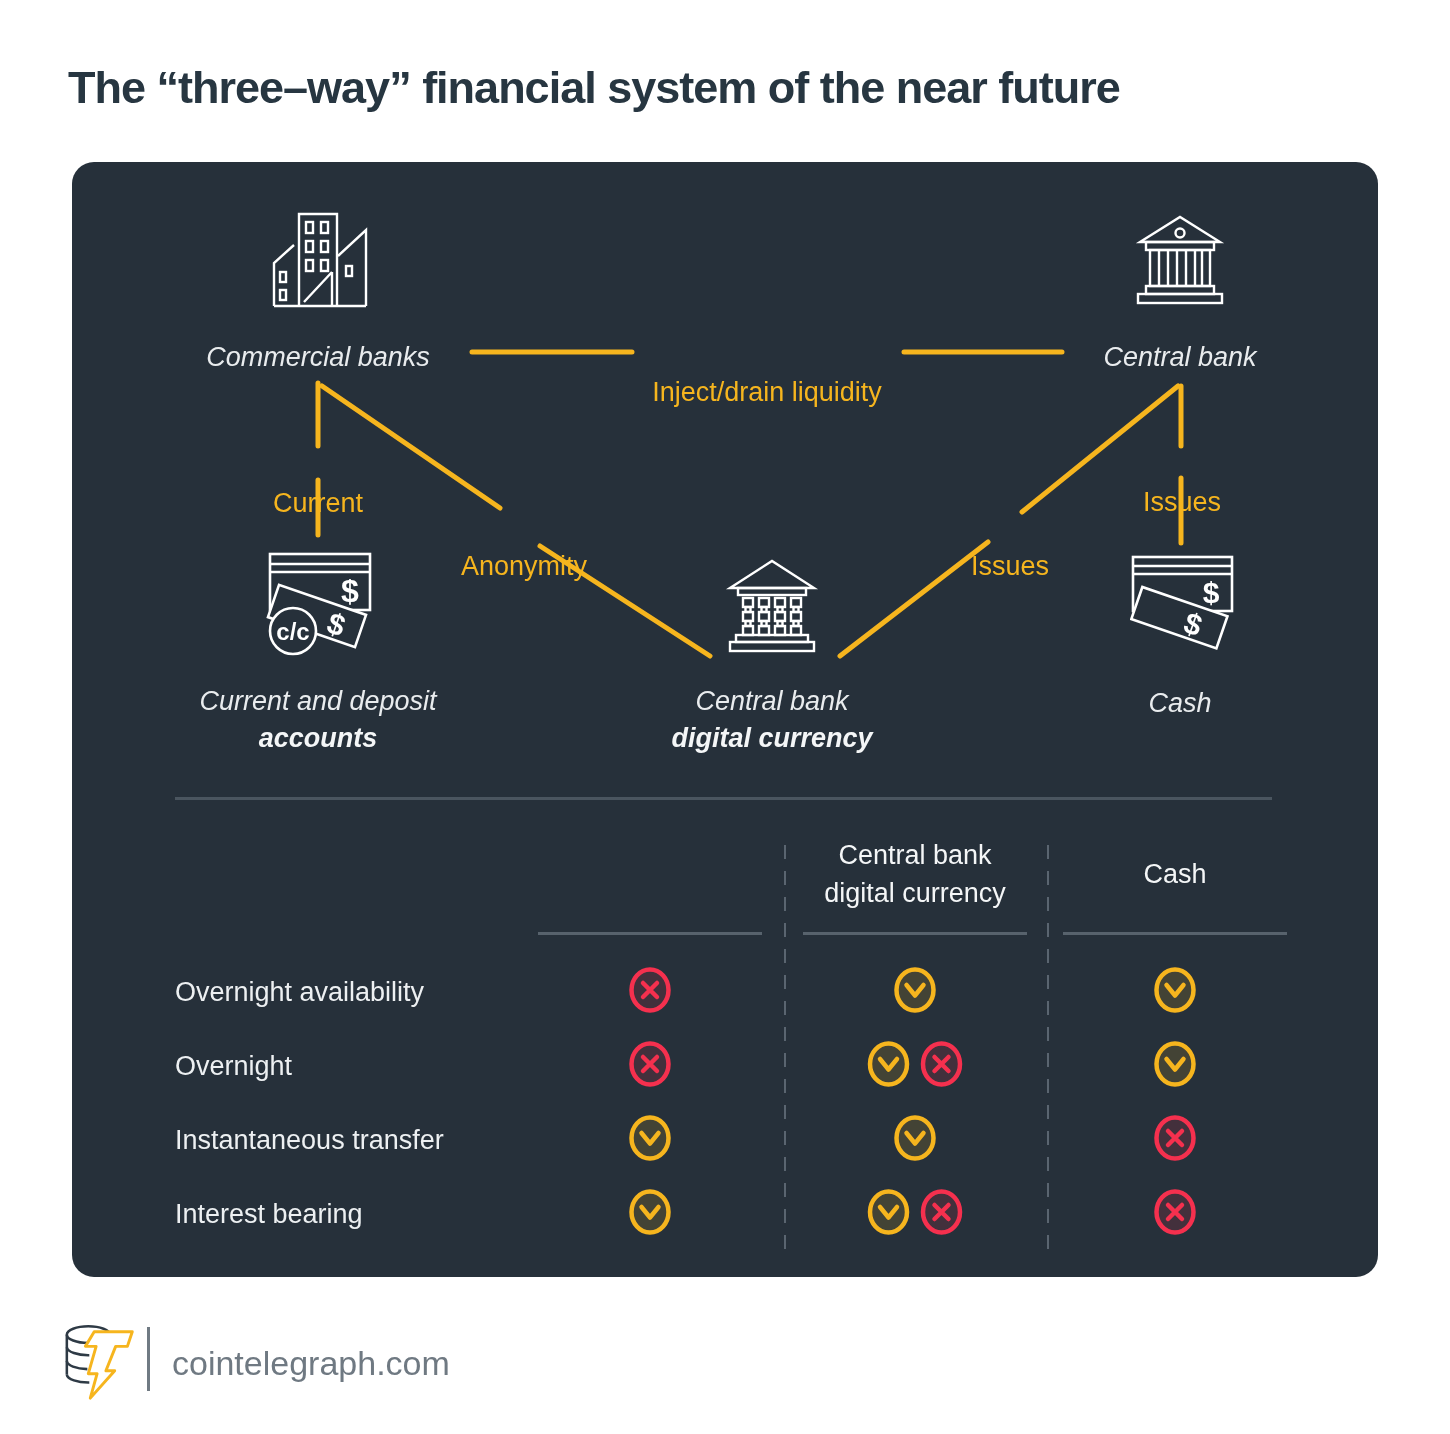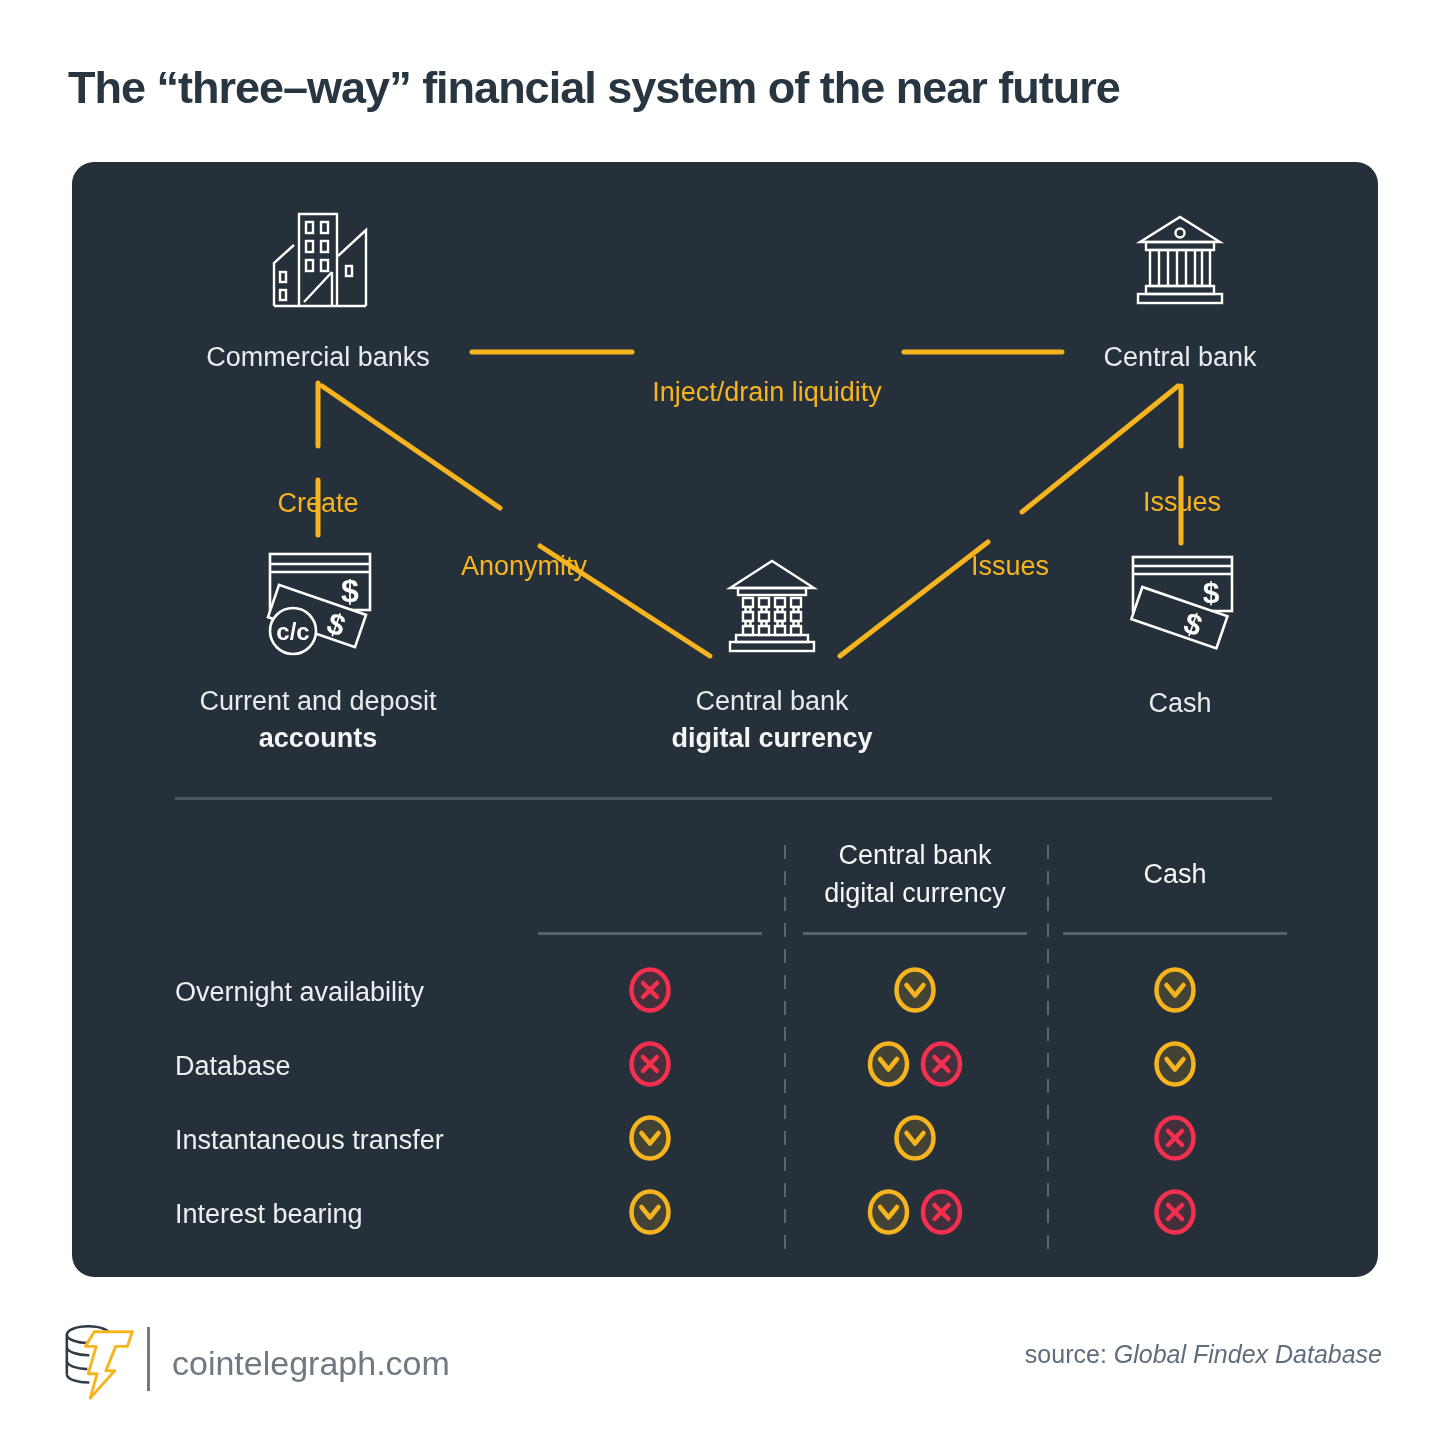--- a/index.html
+++ b/index.html
@@ -5,21 +5,21 @@
   html,body{margin:0;padding:0;background:#ffffff;}
   .page{position:relative;width:1450px;height:1434px;background:#ffffff;overflow:hidden;
         font-family:"Liberation Sans", sans-serif;}
   .title{position:absolute;left:68px;top:62px;font-size:45px;font-weight:bold;
          color:#273641;letter-spacing:-1px;}
   .panel{position:absolute;left:72px;top:162px;width:1306px;height:1115px;
          background:#26303A;border-radius:22px;}
   .lines-svg{position:absolute;left:0;top:0;}
   .icon{position:absolute;}
   .nlabel{position:absolute;transform:translateX(-50%);color:#E9ECEE;font-size:27px;
-          white-space:nowrap;text-align:center;line-height:1.3;}
+          white-space:nowrap;text-align:center;line-height:1.3;font-style:italic;}
   .nlabel.bold{font-weight:bold;color:#F4F6F7;}
   .elabel{position:absolute;transform:translate(-50%,-50%);color:#F6B51E;font-size:27px;
           white-space:nowrap;margin-top:40px;}
   .divider{position:absolute;left:103px;top:635px;width:1097px;height:3px;background:#4A555F;}
   .thead{position:absolute;transform:translateX(-50%);color:#F4F6F7;font-size:27px;
          text-align:center;line-height:38px;white-space:nowrap;}
   .underline{position:absolute;height:3px;background:#57626C;}
   .vdash{position:absolute;width:2px;top:683px;height:405px;
          background:repeating-linear-gradient(to bottom,#5A6570 0 14px,transparent 14px 26px);}
   .rows{position:absolute;left:0;top:793px;width:100%;}
@@ -47,21 +47,21 @@
       <g stroke="#F6B51E" stroke-width="5" fill="none" stroke-linecap="round">
         <path d="M400 190 H560 M832 190 H990"></path>
         <path d="M246 221 V284 M246 318 V373"></path>
         <path d="M250 224 L428 346 M468 384 L638 494"></path>
         <path d="M768 494 L916 380 M950 350 L1106 224"></path>
         <path d="M1109 224 V284 M1109 316 V381"></path>
       </g>
     </svg>
 
     <div class="elabel" style="left:695px;top:190px">Inject/drain liquidity</div>
-    <div class="elabel" style="left:246px;top:301px">Create</div>
+    <div class="elabel" style="left:246px;top:301px">Current</div>
     <div class="elabel" style="left:452px;top:364px">Anonymity</div>
     <div class="elabel" style="left:938px;top:364px">Issues</div>
     <div class="elabel" style="left:1110px;top:300px">Issues</div>
 
     <div class="icon" style="left:196px;top:48px">
       <svg width="100" height="100" viewBox="0 0 100 100" fill="none" stroke="#FFFFFF" stroke-width="2.4">
         <path d="M6 96 V53 L26 35"></path>
         <path d="M6 96 H98"></path>
         <path d="M98 96 V20 L70 46"></path>
         <path d="M31 96 V4 H69 V96"></path>
@@ -187,21 +187,21 @@
               </svg></span>
           </div>
           <div class="cell c2">
             <span><svg width="44" height="48" viewBox="0 0 44 48">
                 <ellipse cx="22" cy="24" rx="18.5" ry="20.5" fill="rgba(246,181,30,0.14)" stroke="#F6B51E" stroke-width="4.5"></ellipse>
                 <path d="M13.5 19 L22 29.5 L30.5 19" fill="none" stroke="#F6B51E" stroke-width="4.5" stroke-linecap="round" stroke-linejoin="round"></path>
               </svg></span>
           </div>
         </div>
         <div class="trow">
-          <div class="rlabel">Database</div>
+          <div class="rlabel">Overnight</div>
           <div class="cell c0">
             <span><svg width="44" height="48" viewBox="0 0 44 48">
                 <ellipse cx="22" cy="24" rx="18.5" ry="20.5" fill="rgba(245,48,78,0.14)" stroke="#F5304E" stroke-width="4.5"></ellipse>
                 <path d="M15 17 L29 31 M29 17 L15 31" fill="none" stroke="#F5304E" stroke-width="4.5" stroke-linecap="round"></path>
               </svg></span>
           </div>
           <div class="cell c1">
             <span><svg width="44" height="48" viewBox="0 0 44 48">
                 <ellipse cx="22" cy="24" rx="18.5" ry="20.5" fill="rgba(246,181,30,0.14)" stroke="#F6B51E" stroke-width="4.5"></ellipse>
                 <path d="M13.5 19 L22 29.5 L30.5 19" fill="none" stroke="#F6B51E" stroke-width="4.5" stroke-linecap="round" stroke-linejoin="round"></path>
@@ -275,18 +275,14 @@
         <path d="M9 15 V56 M53 15 V28"></path>
         <path d="M9 28 a22 8.5 0 0 0 23 8"></path>
         <path d="M9 42 a22 8.5 0 0 0 21 8.3"></path>
         <path d="M9 56 a22 8.5 0 0 0 23 8"></path>
       </g>
       <path d="M37 12 H76 L71 27 H59 L49 52 H58 L33 80 L40 55 H31 L39 27 H28 Z" fill="#FFFFFF" stroke="#F6B51E" stroke-width="3" stroke-linejoin="round"></path>
     </svg>
   </div>
   <div class="footer-bar"></div>
   <div class="footer-site">cointelegraph.com</div>
-  <div class="footer-source">
-    <span>source:</span>
-    <span class="src-name">Global Findex Database</span>
-  </div>
 
 </div>
 
 </body></html>

